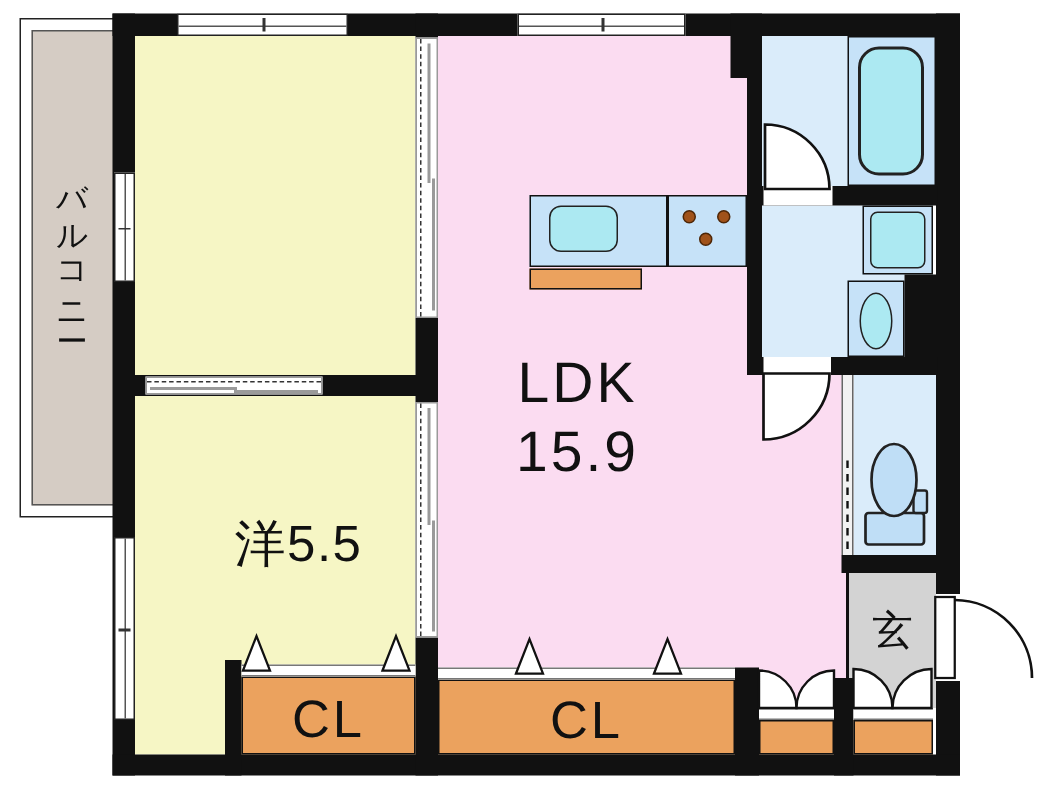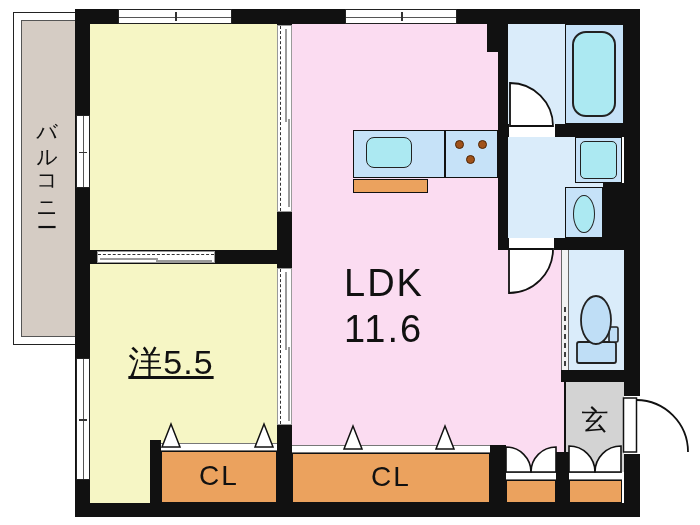--- a/index.html
+++ b/index.html
@@ -27,21 +27,21 @@
   .burner{z-index:3;width:9px;height:9px;border-radius:50%;background:#a0521a;border:1px solid #4e2606;}
   .mid-h{position:absolute;left:0;right:0;top:50%;height:1px;background:#555;}
   .mid-v{position:absolute;top:0;bottom:0;left:50%;width:1px;background:#555;}
   .tick-v{position:absolute;left:50%;top:2px;bottom:2px;width:1.5px;background:#333;}
   .tick-h{position:absolute;top:50%;left:2px;right:2px;height:1.5px;background:#333;}
   .panel{position:absolute;background:#9a9a9a;}
   .dashv{position:absolute;border-left:1.5px dashed #333;}
   .dashh{position:absolute;border-top:1.5px dashed #333;}
   .room-name{font-size:34px;text-align:center;letter-spacing:1px;}
   .ldk-name{font-size:38px;line-height:46px;letter-spacing:2px;}
-  .cl-name{font-size:28px;text-align:center;letter-spacing:2px;}
+  .cl-name{font-size:35px;text-align:center;letter-spacing:2px;}
   .gen-name{font-size:27px;text-align:center;}
   .balc-name{font-size:21px;writing-mode:vertical-rl;letter-spacing:3px;}
 </style>
 </head>
 <body>
 
 <div id="plan">
 
   <div class="abs floor" style="left:13px;top:12px;width:77px;height:333px;background:#fff;border:1.5px solid #222;"></div>
   <div class="abs floor" style="left:21px;top:20px;width:69px;height:317px;background:#d5ccc4;border:1px solid #555;"></div>
@@ -154,22 +154,22 @@
     <path d="M 556,472 L 556,447 A 25 25 0 0 0 531,472 Z" fill="#fff" stroke="#111" stroke-width="1.6"></path>
     <path d="M 569,472 L 569,446 A 26 26 0 0 1 595,472 Z" fill="#fff" stroke="#111" stroke-width="1.6"></path>
     <path d="M 621,472 L 621,446 A 26 26 0 0 0 595,472 Z" fill="#fff" stroke="#111" stroke-width="1.6"></path>
 
     <rect x="577" y="342" width="39" height="21" rx="2" fill="#bfdef6" stroke="#222" stroke-width="1.8"></rect>
     <rect x="609" y="327" width="9" height="15" rx="1.5" fill="#bfdef6" stroke="#222" stroke-width="1.6"></rect>
     <ellipse cx="596" cy="320" rx="15" ry="24" fill="#bfdef6" stroke="#222" stroke-width="1.8"></ellipse>
   </svg>
 
   <div class="label balc-name" style="left:33px;top:108px;height:160px;">バルコニー</div>
-  <div class="label room-name" style="left:96px;top:340px;width:150px;text-decoration:underline;">洋5.5</div>
-  <div class="label ldk-name" style="left:344px;top:260px;">
+  <div class="label room-name" style="left:124px;top:340px;width:150px;">洋5.5</div>
+  <div class="label ldk-name" style="left:344px;top:233px;text-align:center;">
     <div>LDK</div>
-    <div>11.6</div>
+    <div>15.9</div>
   </div>
   <div class="label cl-name" style="left:161px;top:460px;width:116px;">CL</div>
   <div class="label cl-name" style="left:292px;top:461px;width:198px;">CL</div>
   <div class="label gen-name" style="left:566px;top:402px;width:58px;">玄</div>
 
 </div>
 
 </body></html>

